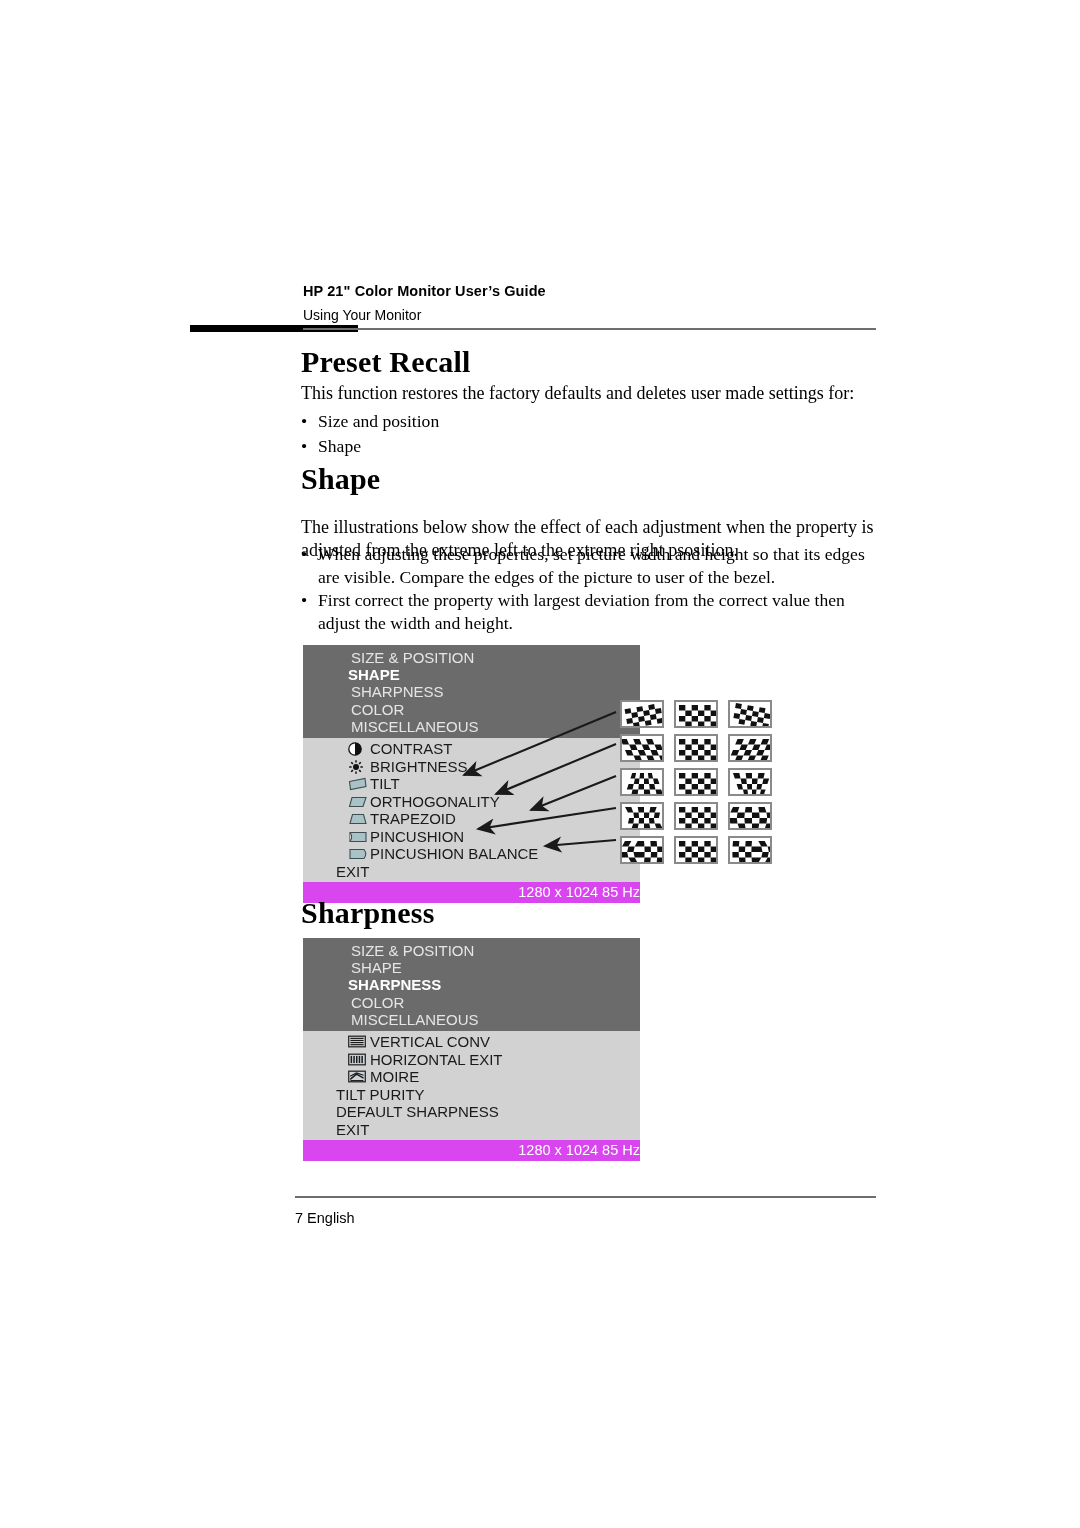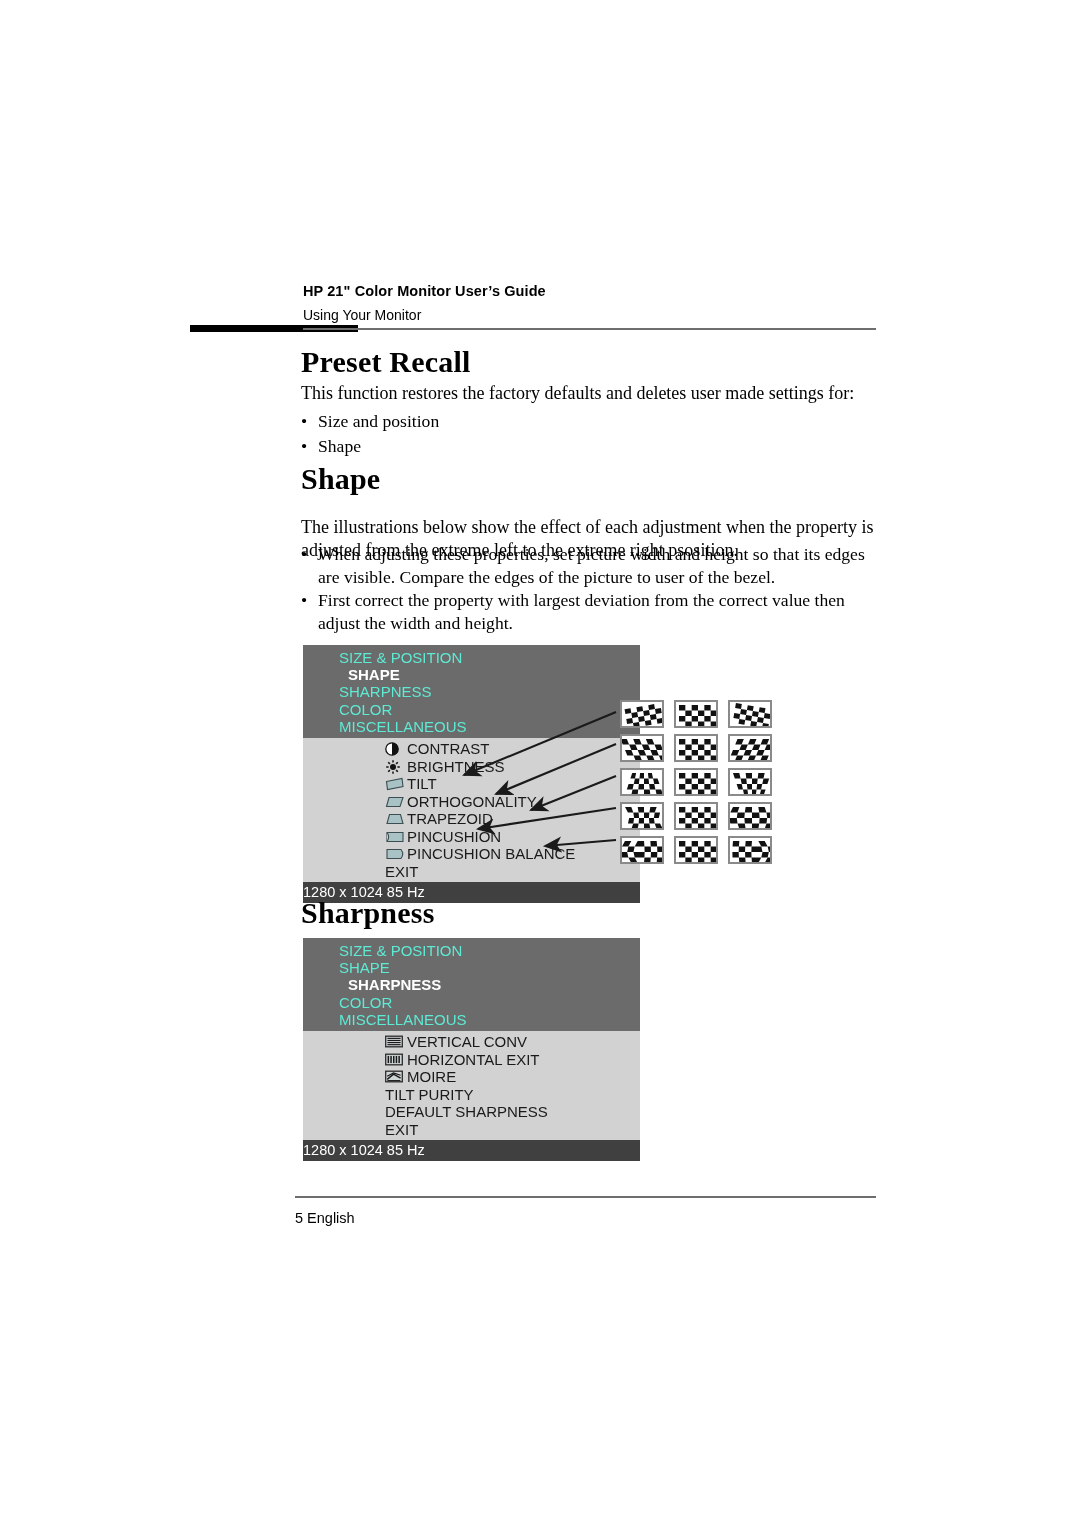--- a/index.html
+++ b/index.html
@@ -52,42 +52,42 @@
   .bullet-row .btext { display: block; margin-left: 17px; }
 
   
   .osd { position: absolute; }
   .osd-head {
     background: #6b6b6b;
     padding: 4px 0 3px 0;
   }
   .osd-body { background: #d2d2d2; padding: 2px 0 2px 0; }
   .osd-foot {
-    background: #404040; color: #ffffff;
+    background: #d946ef; color: #ffffff;
     font-family: "Liberation Sans", sans-serif;
-    font-size: 14.5px; text-align: left; padding: 2px 0 3px 0;
+    font-size: 14.5px; text-align: right; padding: 2px 0 3px 0;
   }
   .osd-cat {
     font-family: "Liberation Sans", sans-serif;
-    font-size: 15px; color: #5eead4; padding-left: 36px; line-height: 17.2px;
+    font-size: 15px; color: #e5e5e5; padding-left: 48px; line-height: 17.2px;
     white-space: nowrap;
   }
   .osd-cat.sel { font-weight: bold; padding-left: 45px; color: #ffffff; }
   .osd-item {
     font-family: "Liberation Sans", sans-serif;
     font-size: 15px; color: #1a1a1a; line-height: 17.5px;
     padding-left: 45px; white-space: nowrap; position: relative;
-    display: flex; align-items: center; margin-left: 37px;
+    display: flex; align-items: center;
   }
   .osd-item .lbl { display: inline-block; }
   .osd-item .ico {
     display: inline-block; width: 18px; height: 13px;
     margin-right: 4px; flex: 0 0 18px; position: relative;
   }
-  .osd-item.noico { padding-left: 45px; }
+  .osd-item.noico { padding-left: 33px; }
 
   
   .ico svg { display: block; }
 
   
   .thumbs { position: absolute; }
   .thumb-row { display: flex; gap: 10px; margin-bottom: 6px; }
   .thumb {
     width: 44px; height: 28px;
     border: 2px solid #8a8a8a;
@@ -562,15 +562,15 @@
           <span class="lbl">DEFAULT SHARPNESS</span>
         </div>
         <div class="osd-item noico">
           <span class="lbl">EXIT</span>
         </div>
       </div>
     <div class="osd-foot">1280 x 1024  85 Hz</div>
   </div>
 
   <div class="rule-thin-bottom"></div>
-  <div class="pagefoot">5 English</div>
+  <div class="pagefoot">7 English</div>
 
 </div>
 
 </body></html>

